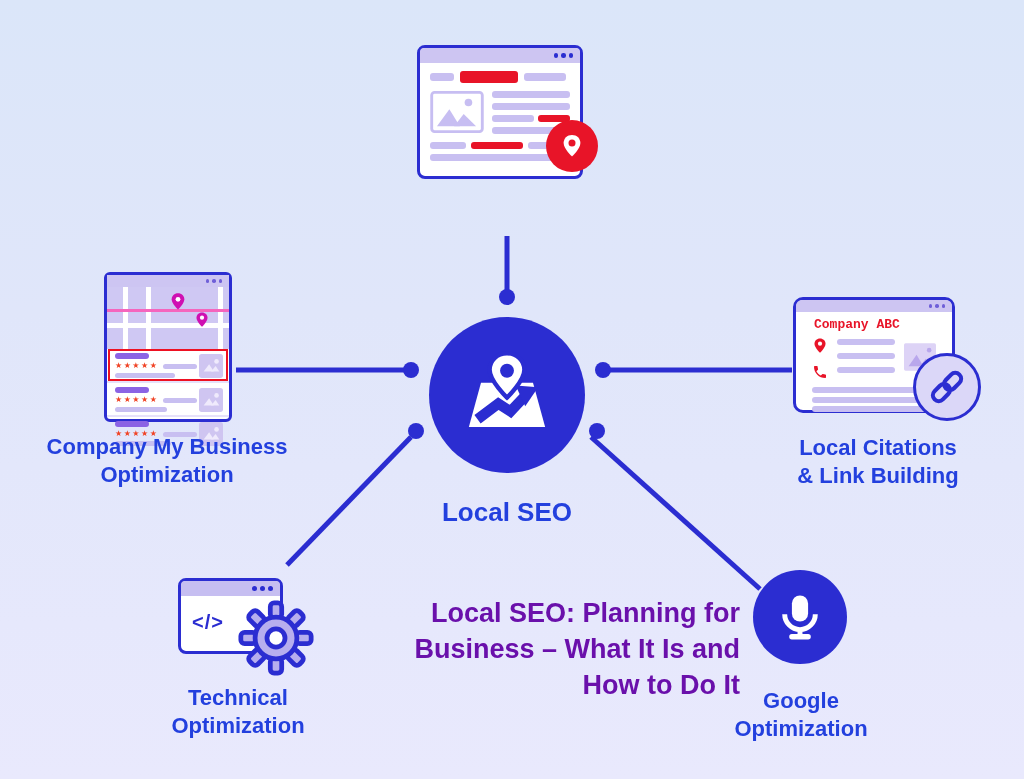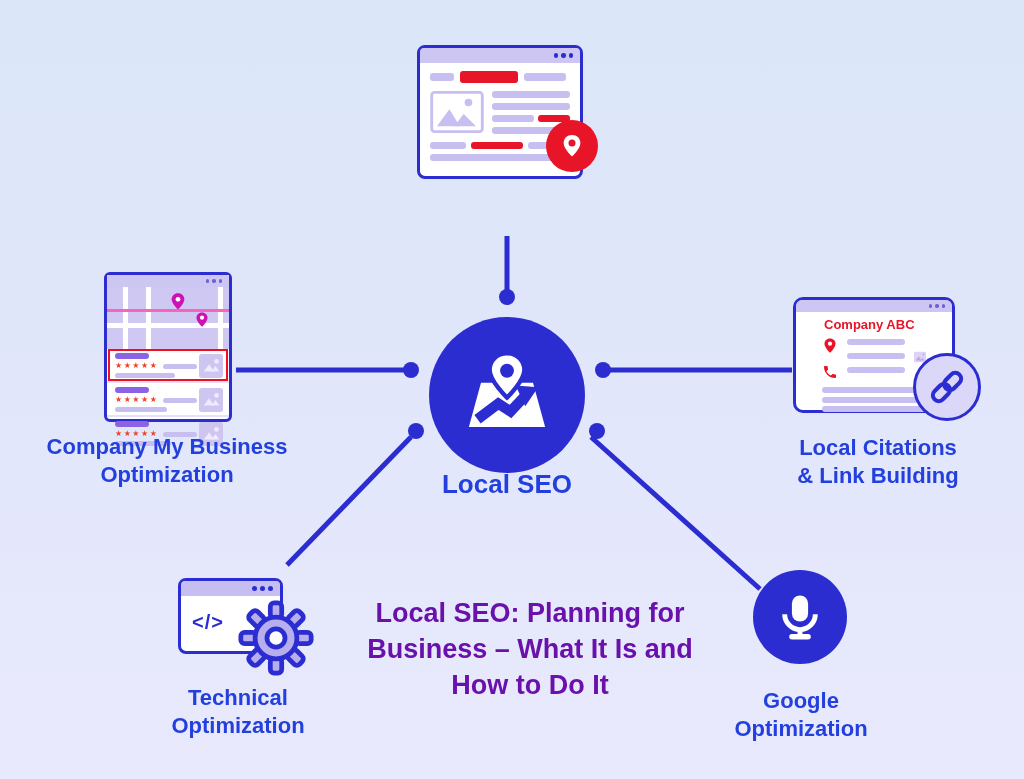--- a/index.html
+++ b/index.html
@@ -11,21 +11,21 @@
   .canvas{position:relative;width:1024px;height:779px;overflow:hidden;
     background:linear-gradient(180deg,#dbe6f9 0%,#e0e6fa 40%,#e9e9fd 100%);
     font-family:"Liberation Sans",sans-serif;}
   .abs{position:absolute;}
   svg.conn{position:absolute;left:0;top:0;z-index:0;}
   .node{z-index:1;}
   .node-label{position:absolute;z-index:1;color:var(--label);font-weight:bold;
     font-size:22px;line-height:1.27;text-align:center;white-space:pre-line;}
   .center-label{font-size:26px;}
   .main-title{position:absolute;z-index:1;color:var(--purple);font-weight:bold;
-    font-size:27px;line-height:1.33;text-align:center;white-space:pre-line;}
+    font-size:27px;line-height:1.33;text-align:right;white-space:pre-line;}
   .window{position:absolute;z-index:1;background:#fff;border:3px solid var(--blue);box-sizing:border-box;}
   .winhead{display:flex;justify-content:flex-end;align-items:center;gap:3px;
     padding-right:7px;background:var(--lav2);}
   .hdot{width:4.5px;height:4.5px;border-radius:50%;background:var(--blue);}
   .bar{background:var(--lav);border-radius:3px;}
   .bar.red{background:var(--red);}
   .bar.purple{background:var(--rowtitle);}
   .circle{position:absolute;z-index:1;border-radius:50%;background:var(--blue);
     display:flex;align-items:center;justify-content:center;}
   
@@ -69,21 +69,21 @@
 
   <div class="circle" style="left:429px;top:317px;width:156px;height:156px;">
     <svg width="104" height="104" viewBox="0 0 120 120">
       <polygon points="30,46 90,46 104,97 16,97" fill="#fff"></polygon>
       <path d="M26 88 L50 70 L64 79 L80 62" stroke="#2b2dd1" stroke-width="12" fill="none"></path>
       <polygon points="70,49 96,51 81,73" fill="#2b2dd1"></polygon>
       <path d="M60 12 c-11.5 0 -20 8.5 -20 19 c0 13 20 32 20 32 c0 0 20 -19 20 -32 c0 -10.5 -8.5 -19 -20 -19 z" fill="#fff" stroke="#2b2dd1" stroke-width="5"></path>
       <circle cx="60" cy="32" r="8" fill="#2b2dd1"></circle>
     </svg>
   </div>
-  <div class="node-label center-label" style="left:382px;top:468px;width:250px;">Local SEO</div>
+  <div class="node-label center-label" style="left:382px;top:496px;width:250px;">Local SEO</div>
 
   <div class="window node" style="left:417px;top:45px;width:166px;height:134px;border-radius:8px;">
     <div class="winhead" style="height:15px;border-radius:4px 4px 0 0;">
       <span class="hdot"></span>
       <span class="hdot"></span>
       <span class="hdot"></span>
     </div>
     <div class="tb-body">
       <div class="rowflex" style="gap:6px;margin-bottom:8px;">
         <div class="bar" style="width:24px;height:8px;"></div>
@@ -195,21 +195,21 @@
   </div>
   <div class="node-label" style="left:17px;top:433px;width:300px;">Company My Business
 Optimization</div>
 
   <div class="window node" style="left:793px;top:297px;width:162px;height:116px;border-radius:10px;">
     <div class="winhead" style="height:12px;border-radius:6px 6px 0 0;">
       <span class="hdot" style="width:3.5px;height:3.5px;background:#6f5fd8;"></span>
       <span class="hdot" style="width:3.5px;height:3.5px;background:#6f5fd8;"></span>
       <span class="hdot" style="width:3.5px;height:3.5px;background:#6f5fd8;"></span>
     </div>
-    <div style="padding:2px 26px;position:relative;">
+    <div style="padding:2px 16px;position:relative;font-family:Liberation Mono, monospace;">
       <div class="rc-title">Company ABC</div>
       <div class="rowflex" style="gap:9px;align-items:flex-start;">
         <div style="display:flex;flex-direction:column;gap:9px;align-items:center;width:17px;">
           <svg width="14" height="18" viewBox="0 0 24 28">
             <path d="M12 1 c-5.5 0 -9.5 4 -9.5 9 c0 6.5 9.5 15.5 9.5 15.5 s9.5 -9 9.5 -15.5 c0 -5 -4 -9 -9.5 -9 z" fill="#e81428"></path>
             <circle cx="12" cy="10" r="3.6" fill="#fff"></circle>
           </svg>
           <svg width="16" height="16" viewBox="0 0 24 24">
             <path d="M6.6 10.8c1.4 2.8 3.8 5.1 6.6 6.6l2.2-2.2c.3-.3.7-.4 1-.2 1.1.4 2.3.6 3.6.6.6 0 1 .4 1 1V20c0 .6-.4 1-1 1C10.6 21 3 13.4 3 4c0-.6.4-1 1-1h3.5c.6 0 1 .4 1 1 0 1.2.2 2.4.6 3.6.1.3 0 .7-.2 1l-2.3 2.2z" fill="#e81428"></path>
           </svg>

